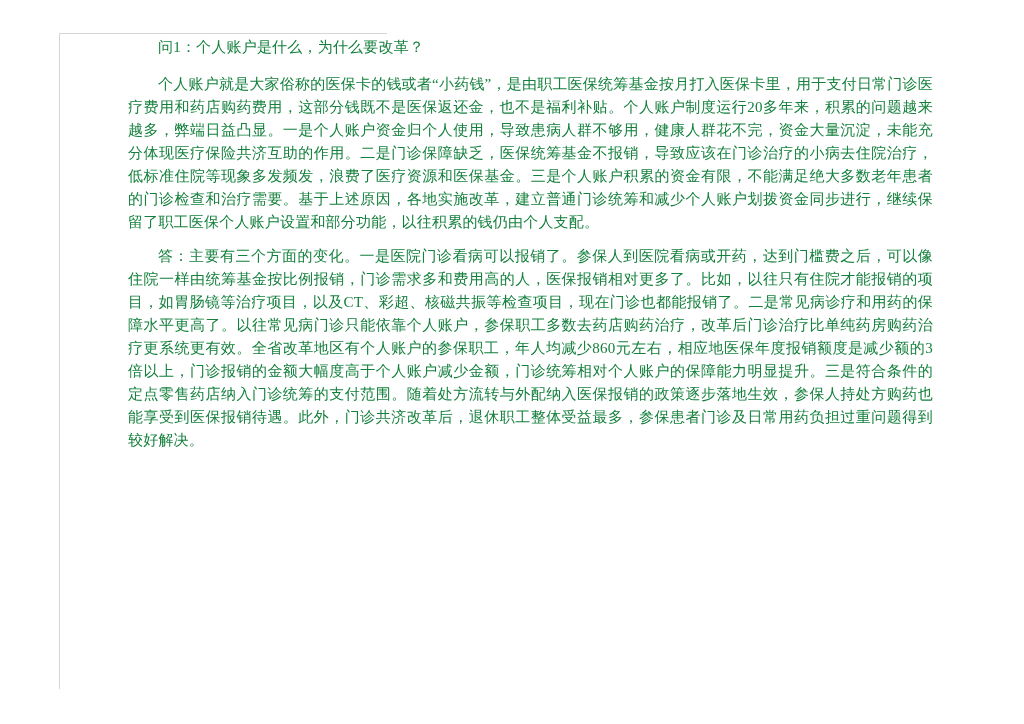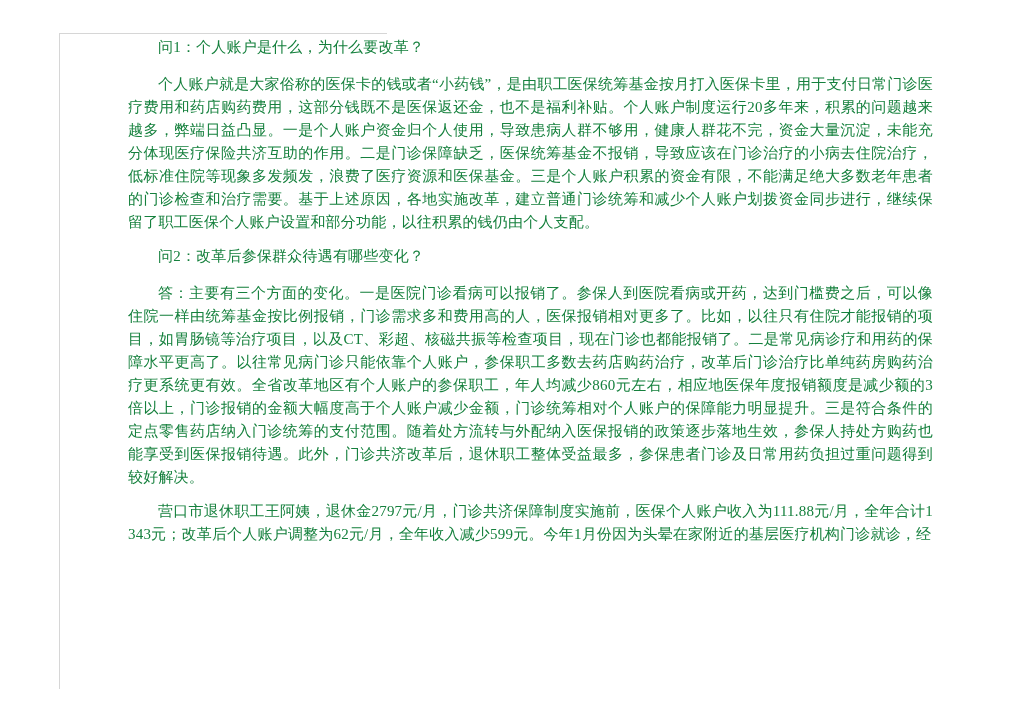--- a/index.html
+++ b/index.html
@@ -55,17 +55,15 @@
 </head>
 <body>
 
 <div>
   <div class="page-edge-top"></div>
   <div class="page-edge-left"></div>
 
   <div class="doc-content">
     <p class="question">问1：个人账户是什么，为什么要改革？</p>
     <p>个人账户就是大家俗称的医保卡的钱或者“小药钱”，是由职工医保统筹基金按月打入医保卡里，用于支付日常门诊医疗费用和药店购药费用，这部分钱既不是医保返还金，也不是福利补贴。个人账户制度运行20多年来，积累的问题越来越多，弊端日益凸显。一是个人账户资金归个人使用，导致患病人群不够用，健康人群花不完，资金大量沉淀，未能充分体现医疗保险共济互助的作用。二是门诊保障缺乏，医保统筹基金不报销，导致应该在门诊治疗的小病去住院治疗，低标准住院等现象多发频发，浪费了医疗资源和医保基金。三是个人账户积累的资金有限，不能满足绝大多数老年患者的门诊检查和治疗需要。基于上述原因，各地实施改革，建立普通门诊统筹和减少个人账户划拨资金同步进行，继续保留了职工医保个人账户设置和部分功能，以往积累的钱仍由个人支配。</p>
-    <p class="question">问2：改革后参保群众待遇有哪些变化？</p>
     <p>答：主要有三个方面的变化。一是医院门诊看病可以报销了。参保人到医院看病或开药，达到门槛费之后，可以像住院一样由统筹基金按比例报销，门诊需求多和费用高的人，医保报销相对更多了。比如，以往只有住院才能报销的项目，如胃肠镜等治疗项目，以及CT、彩超、核磁共振等检查项目，现在门诊也都能报销了。二是常见病诊疗和用药的保障水平更高了。以往常见病门诊只能依靠个人账户，参保职工多数去药店购药治疗，改革后门诊治疗比单纯药房购药治疗更系统更有效。全省改革地区有个人账户的参保职工，年人均减少860元左右，相应地医保年度报销额度是减少额的3倍以上，门诊报销的金额大幅度高于个人账户减少金额，门诊统筹相对个人账户的保障能力明显提升。三是符合条件的定点零售药店纳入门诊统筹的支付范围。随着处方流转与外配纳入医保报销的政策逐步落地生效，参保人持处方购药也能享受到医保报销待遇。此外，门诊共济改革后，退休职工整体受益最多，参保患者门诊及日常用药负担过重问题得到较好解决。</p>
-    <p>营口市退休职工王阿姨，退休金2797元/月，门诊共济保障制度实施前，医保个人账户收入为111.88元/月，全年合计1343元；改革后个人账户调整为62元/月，全年收入减少599元。今年1月份因为头晕在家附近的基层医疗机构门诊就诊，经</p>
   </div>
 </div>
 
 </body></html>

